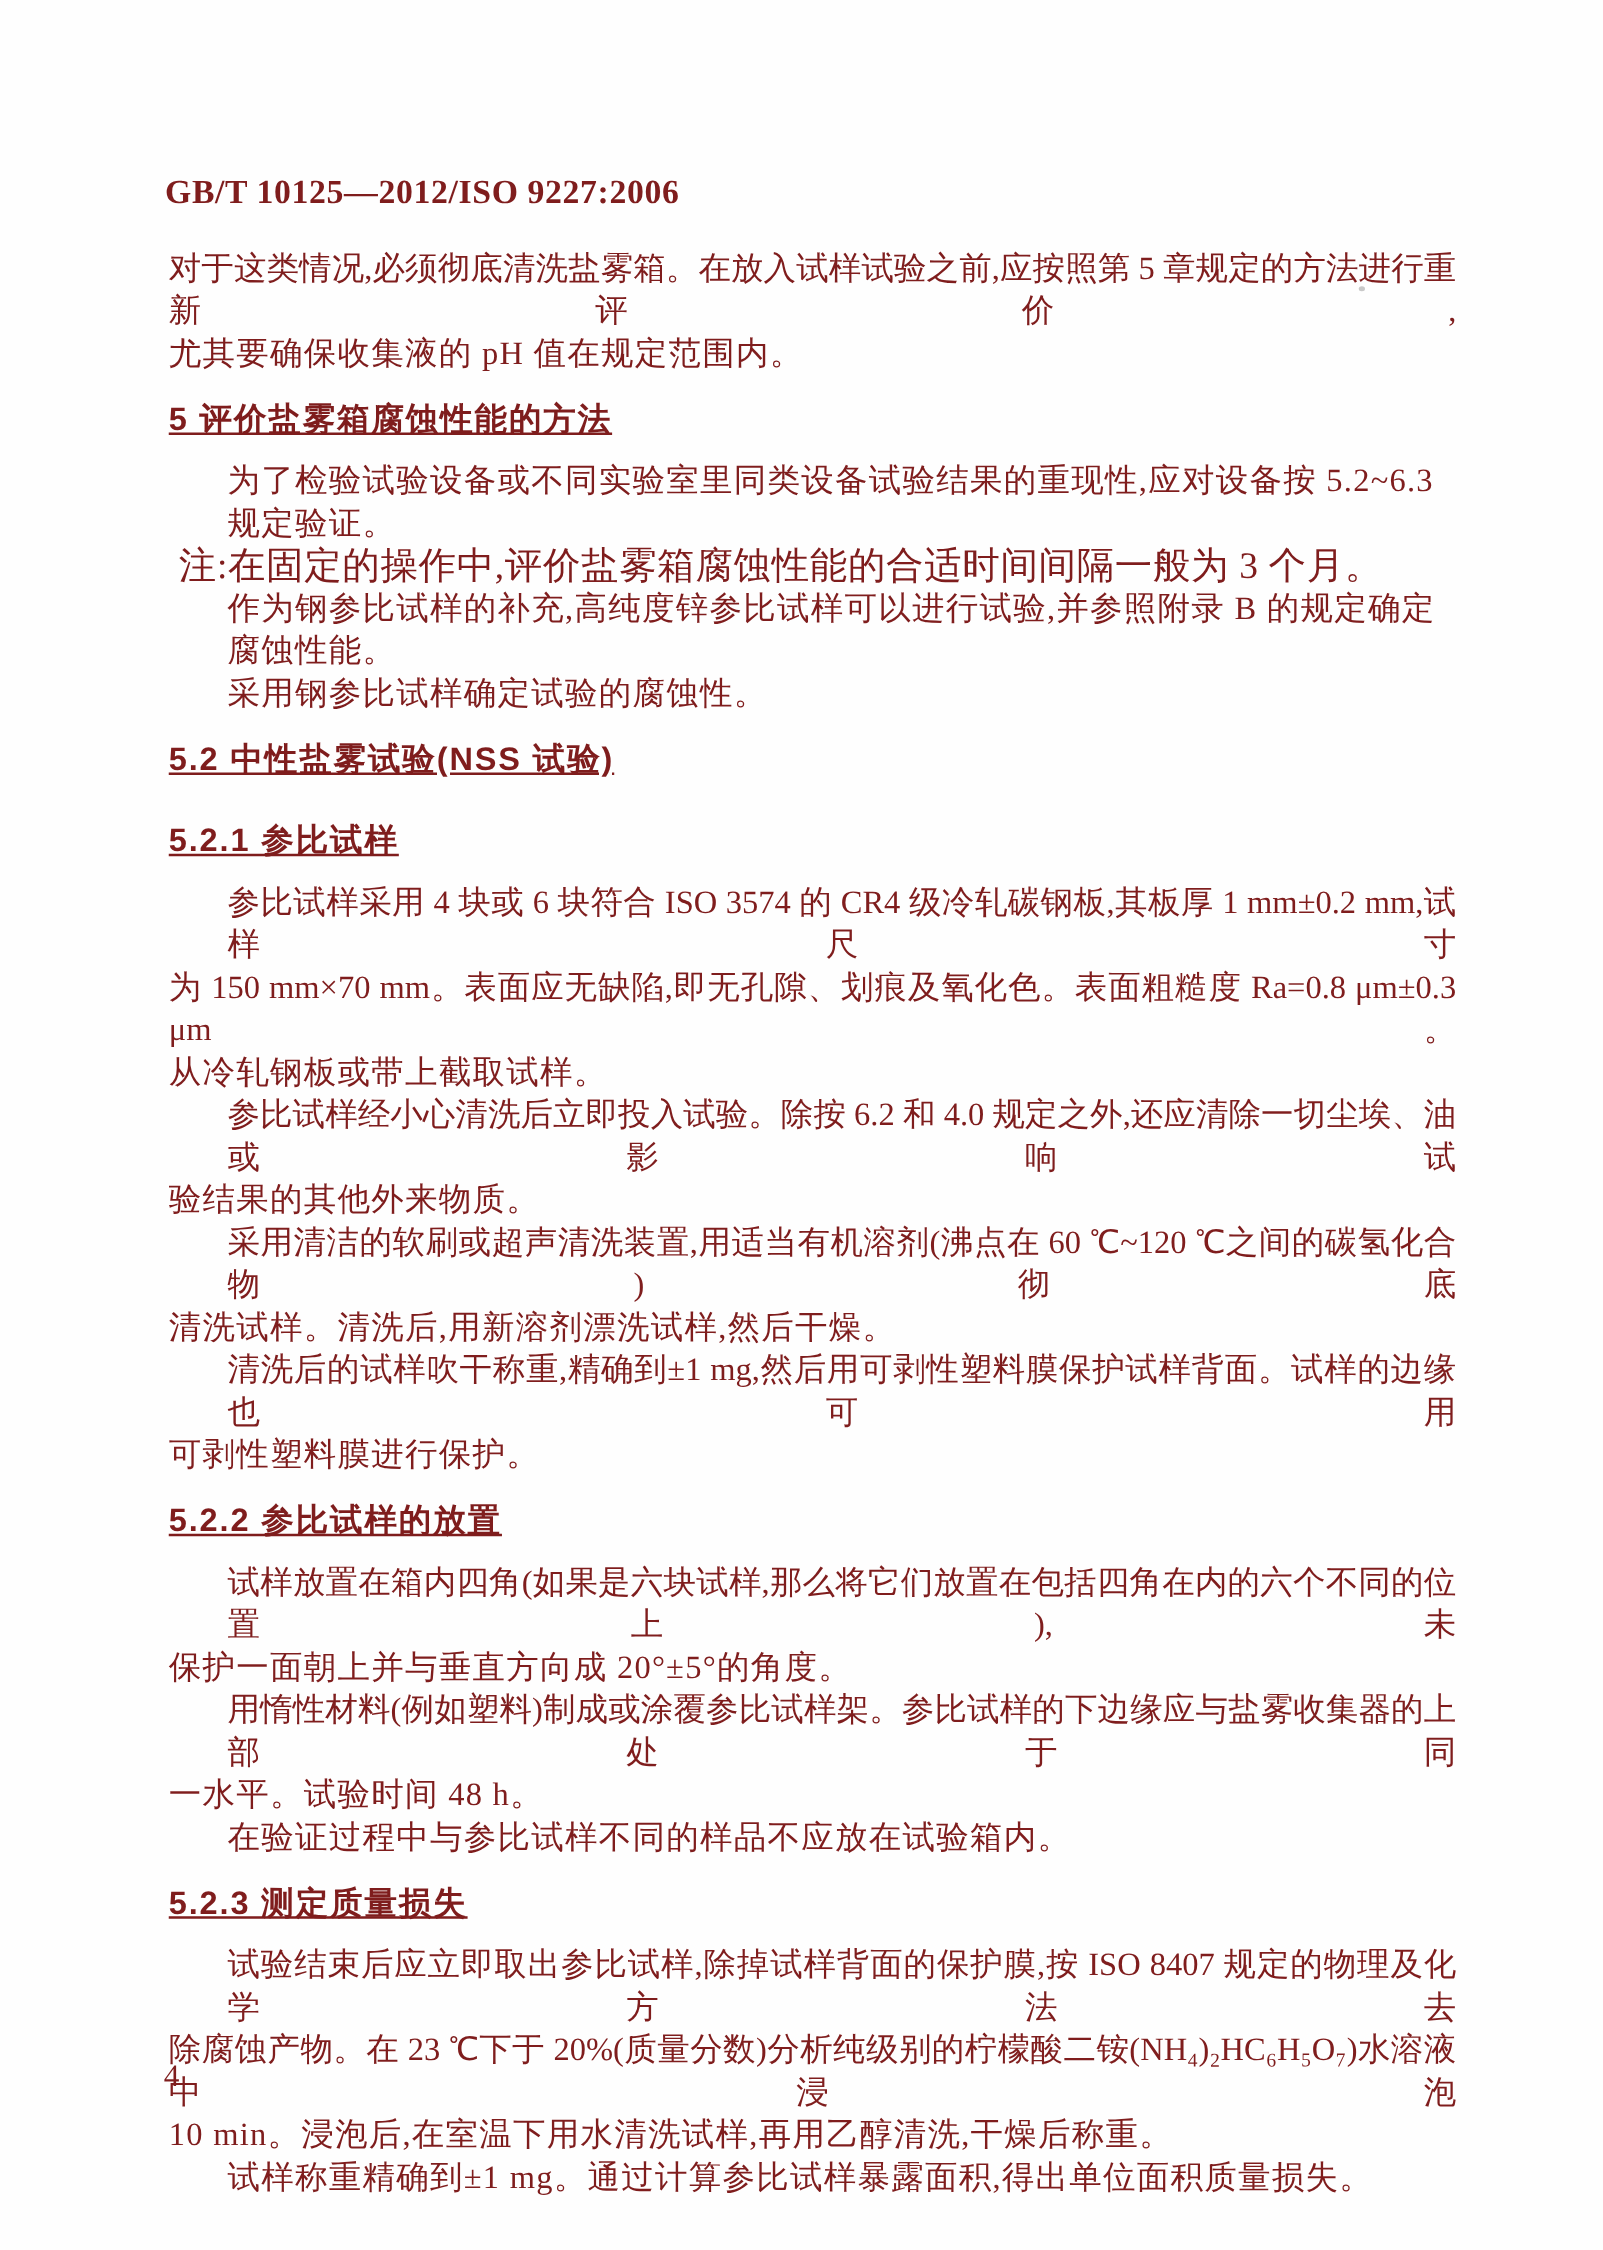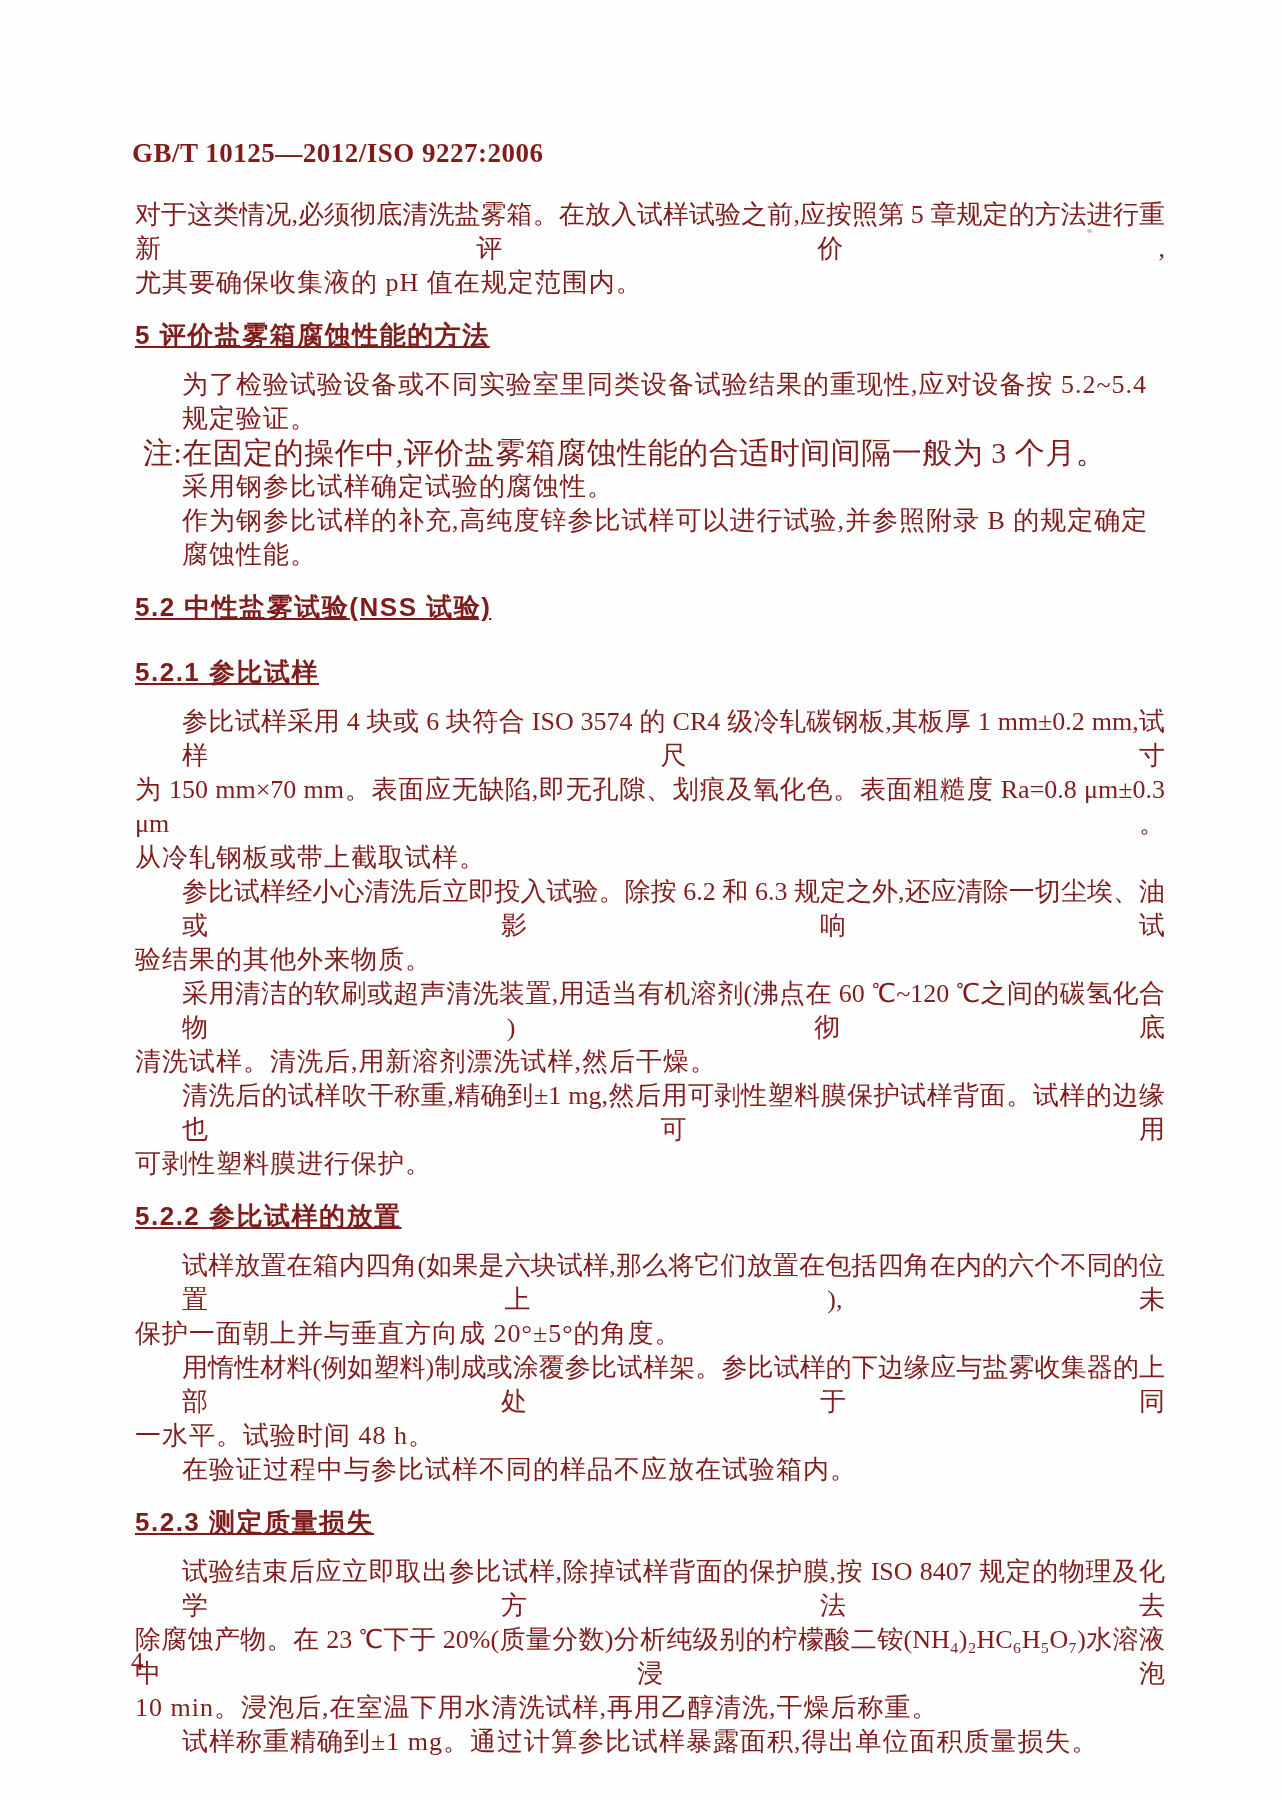--- a/index.html
+++ b/index.html
@@ -48,30 +48,30 @@
 </head>
 <body>
 
 <div class="page">
   <div class="doc-header">GB/T 10125—2012/ISO 9227:2006</div>
 
   <div class="content" id="doc-body">
       <div class="bodyline just">对于这类情况,必须彻底清洗盐雾箱。在放入试样试验之前,应按照第 5 章规定的方法进行重新评价,</div>
       <div class="bodyline">尤其要确保收集液的 pH 值在规定范围内。</div>
       <div class="heading">5  评价盐雾箱腐蚀性能的方法</div>
-      <div class="bodyline ind">为了检验试验设备或不同实验室里同类设备试验结果的重现性,应对设备按 5.2~5.4 规定验证。</div>
+      <div class="bodyline ind">为了检验试验设备或不同实验室里同类设备试验结果的重现性,应对设备按 5.2~6.3 规定验证。</div>
       <div class="noteline">注:在固定的操作中,评价盐雾箱腐蚀性能的合适时间间隔一般为 3 个月。</div>
+      <div class="bodyline ind">作为钢参比试样的补充,高纯度锌参比试样可以进行试验,并参照附录 B 的规定确定腐蚀性能。</div>
       <div class="bodyline ind">采用钢参比试样确定试验的腐蚀性。</div>
-      <div class="bodyline ind">作为钢参比试样的补充,高纯度锌参比试样可以进行试验,并参照附录 B 的规定确定腐蚀性能。</div>
       <div class="heading">5.2  中性盐雾试验(NSS 试验)</div>
       <div class="heading">5.2.1  参比试样</div>
       <div class="bodyline ind just">参比试样采用 4 块或 6 块符合 ISO 3574 的 CR4 级冷轧碳钢板,其板厚 1 mm±0.2 mm,试样尺寸</div>
       <div class="bodyline just">为 150 mm×70 mm。表面应无缺陷,即无孔隙、划痕及氧化色。表面粗糙度 Ra=0.8 μm±0.3 μm。</div>
       <div class="bodyline">从冷轧钢板或带上截取试样。</div>
-      <div class="bodyline ind just">参比试样经小心清洗后立即投入试验。除按 6.2 和 6.3 规定之外,还应清除一切尘埃、油或影响试</div>
+      <div class="bodyline ind just">参比试样经小心清洗后立即投入试验。除按 6.2 和 4.0 规定之外,还应清除一切尘埃、油或影响试</div>
       <div class="bodyline">验结果的其他外来物质。</div>
       <div class="bodyline ind just">采用清洁的软刷或超声清洗装置,用适当有机溶剂(沸点在 60 ℃~120 ℃之间的碳氢化合物)彻底</div>
       <div class="bodyline">清洗试样。清洗后,用新溶剂漂洗试样,然后干燥。</div>
       <div class="bodyline ind just">清洗后的试样吹干称重,精确到±1 mg,然后用可剥性塑料膜保护试样背面。试样的边缘也可用</div>
       <div class="bodyline">可剥性塑料膜进行保护。</div>
       <div class="heading">5.2.2  参比试样的放置</div>
       <div class="bodyline ind just">试样放置在箱内四角(如果是六块试样,那么将它们放置在包括四角在内的六个不同的位置上),未</div>
       <div class="bodyline">保护一面朝上并与垂直方向成 20°±5°的角度。</div>
       <div class="bodyline ind just">用惰性材料(例如塑料)制成或涂覆参比试样架。参比试样的下边缘应与盐雾收集器的上部处于同</div>
       <div class="bodyline">一水平。试验时间 48 h。</div>

